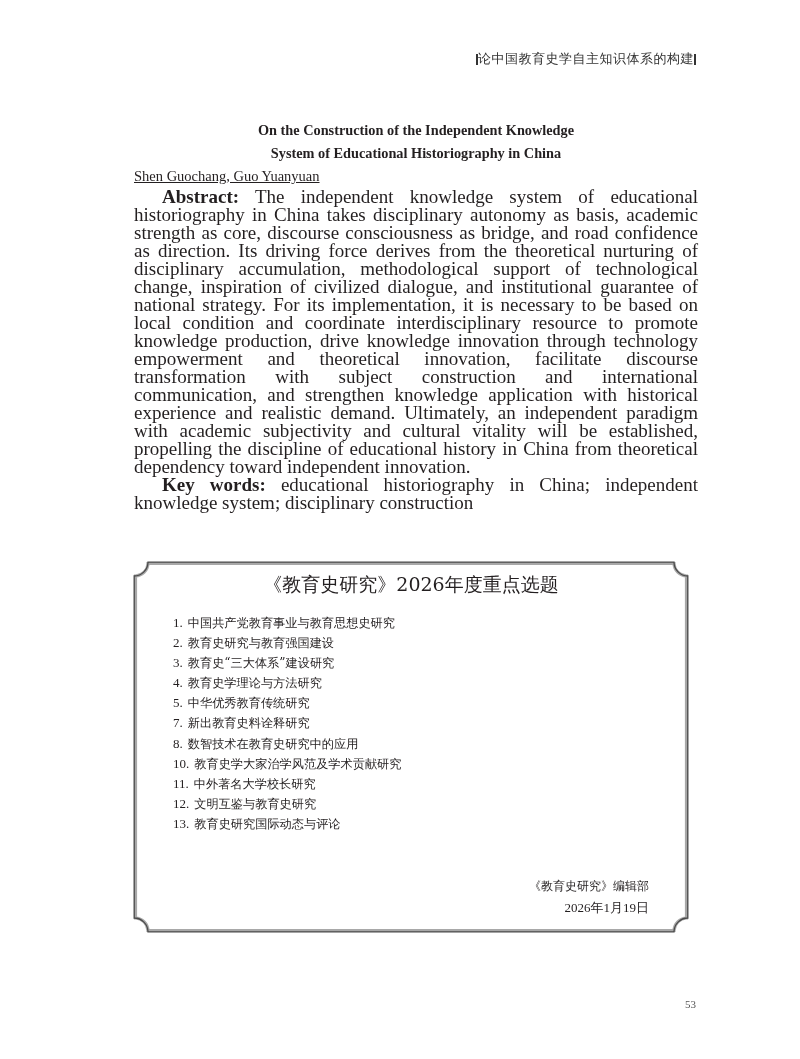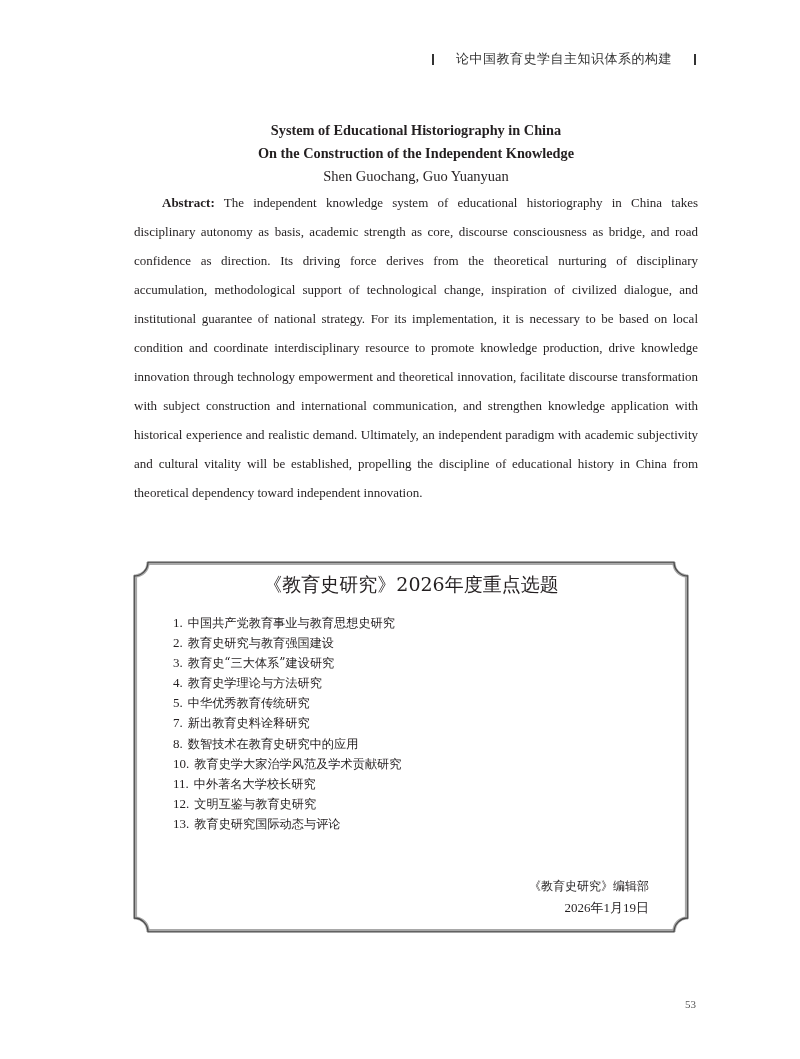--- a/index.html
+++ b/index.html
@@ -16,21 +16,21 @@
     }
     .running-header {
       position: absolute;
       top: 50px;
       right: 104px;
       font-family: Liberation Serif, serif;
       font-size: 13px;
       color: #333;
       display: flex;
       align-items: center;
-      gap: 22px;
+      gap: 0;
       letter-spacing: 0.5px;
     }
     .running-header .bar {
       display: inline-block;
       width: 2px;
       height: 11px;
       background: #333;
     }
     .article {
       position: absolute;
@@ -38,27 +38,27 @@
       left: 134px;
       width: 564px;
     }
     .en-title {
       text-align: center;
       font-weight: bold;
       font-size: 14.3px;
       line-height: 23px;
     }
     .en-authors {
-      text-align: center;
       font-size: 14.5px;
       line-height: 23px;
+      text-decoration: underline;
     }
     .abstract, .keywords {
-      font-size: 13px;
-      line-height: 29px;
+      font-size: 19px;
+      line-height: 18px;
       text-align: justify;
       text-indent: 28px;
     }
     .abstract b, .keywords b { font-weight: bold; }
 
     
     .notice {
       position: absolute;
       left: 133px;
       top: 561px;
@@ -126,25 +126,26 @@
 <body>
 
 <div class="running-header">
   <span class="bar"></span>
   <span>论中国教育史学自主知识体系的构建</span>
   <span class="bar"></span>
 </div>
 
 <div class="article">
   <div class="en-title">
+    <div>On the Construction of the Independent Knowledge</div>
     <div>System of Educational Historiography in China</div>
-    <div>On the Construction of the Independent Knowledge</div>
   </div>
   <div class="en-authors">Shen Guochang, Guo Yuanyuan</div>
   <p class="abstract"><b>Abstract:</b> <span>The independent knowledge system of educational historiography in China takes disciplinary autonomy as basis, academic strength as core, discourse consciousness as bridge, and road confidence as direction. Its driving force derives from the theoretical nurturing of disciplinary accumulation, methodological support of technological change, inspiration of civilized dialogue, and institutional guarantee of national strategy. For its implementation, it is necessary to be based on local condition and coordinate interdisciplinary resource to promote knowledge production, drive knowledge innovation through technology empowerment and theoretical innovation, facilitate discourse transformation with subject construction and international communication, and strengthen knowledge application with historical experience and realistic demand. Ultimately, an independent paradigm with academic subjectivity and cultural vitality will be established, propelling the discipline of educational history in China from theoretical dependency toward independent innovation.</span></p>
+  <p class="keywords"><b>Key words:</b> <span>educational historiography in China; independent knowledge system; disciplinary construction</span></p>
 </div>
 
 <div class="notice">
   <svg class="frame" viewBox="0 0 556 372" xmlns="http://www.w3.org/2000/svg">
 
     <path d="M 15 2.5 L 541 2.5 A 13 13 0 0 0 553.5 15 L 553.5 357 A 13 13 0 0 0 541 369.5 L 15 369.5 A 13 13 0 0 0 2.5 357 L 2.5 15 A 13 13 0 0 0 15 2.5 Z" fill="none" stroke="#a8a8a8" stroke-width="3.2"></path>
 
     <path d="M 15 1.2 L 541 1.2 A 14 14 0 0 0 554.8 15 L 554.8 357 A 14 14 0 0 0 541 370.8 L 15 370.8 A 14 14 0 0 0 1.2 357 L 1.2 15 A 14 14 0 0 0 15 1.2 Z" fill="none" stroke="#4a4a4a" stroke-width="1.3"></path>
   </svg>
 

